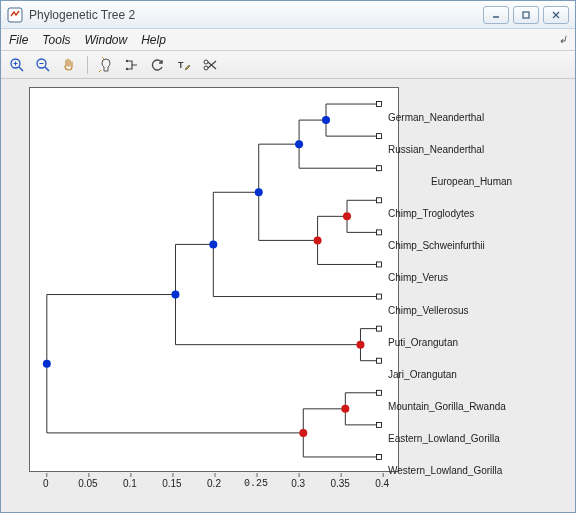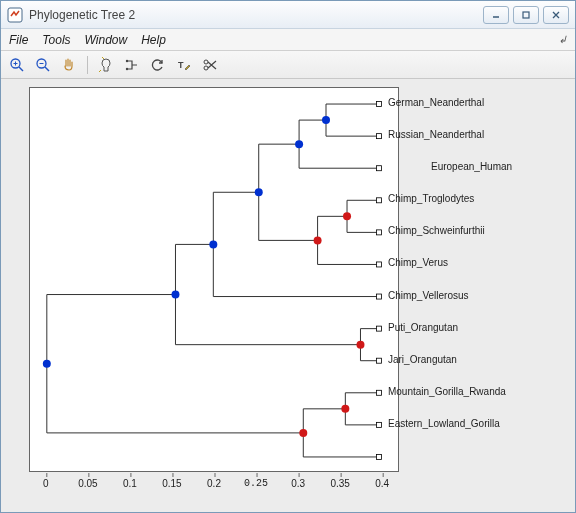--- a/index.html
+++ b/index.html
@@ -13,21 +13,21 @@
   .menubar { height: 22px; background: #f5f5f5; border-bottom: 1px solid #d0d0d0; display: flex; align-items: center; padding: 0 8px; gap: 14px; font-style: italic; }
   .menubar span { color: #222; cursor: default; }
   .menubar .arrow { margin-left: auto; font-size: 10px; color: #555; }
   .toolbar { height: 28px; background: linear-gradient(#f7f7f7,#ececec); border-bottom: 1px solid #c8c8c8; display: flex; align-items: center; padding: 0 6px; gap: 6px; }
   .tool { width: 20px; height: 20px; display: flex; align-items: center; justify-content: center; cursor: default; }
   .tool svg { width: 16px; height: 16px; }
   .divider { width: 1px; height: 18px; background: #c0c0c0; margin: 0 2px; }
   .plot-area { flex: 1; background: #ececec; padding: 10px; position: relative; }
   .axes-box { position: absolute; background: #fff; }
   .tick-label { position: absolute; font-size: 10px; color: #222; transform: translateX(-50%); }
-  .leaf-label { position: absolute; font-size: 10px; color: #222; white-space: nowrap; }
+  .leaf-label { position: absolute; font-size: 10px; color: #222; white-space: nowrap; margin-top: 15px; }
   .node-blue { fill: #0030d0; }
   .node-red { fill: #d01818; }
   .leaf-marker { fill: #fff; stroke: #000; stroke-width: 0.8; }
   .branch { stroke: #333; stroke-width: 1; fill: none; }
 </style>
 </head>
 <body>
 
 <div class="window">
 
@@ -185,20 +185,21 @@
       <div class="leaf-label" style="left: 386.977px; top: 50.125px;">Russian_Neanderthal</div>
       <div class="leaf-label" style="left: 386.977px; top: 82.2083px; padding-left: 43px;">European_Human</div>
       <div class="leaf-label" style="left: 386.977px; top: 114.292px;">Chimp_Troglodytes</div>
       <div class="leaf-label" style="left: 386.977px; top: 146.375px;">Chimp_Schweinfurthii</div>
       <div class="leaf-label" style="left: 386.977px; top: 178.458px;">Chimp_Verus</div>
       <div class="leaf-label" style="left: 386.977px; top: 210.542px;">Chimp_Vellerosus</div>
       <div class="leaf-label" style="left: 386.977px; top: 242.625px;">Puti_Orangutan</div>
       <div class="leaf-label" style="left: 386.977px; top: 274.708px;">Jari_Orangutan</div>
       <div class="leaf-label" style="left: 386.977px; top: 338.875px;">Eastern_Lowland_Gorilla</div>
       <div class="leaf-label" style="left: 386.977px; top: 306.792px;">Mountain_Gorilla_Rwanda</div>
+      <div class="leaf-label" style="left: 386.977px; top: 370.958px;">Western_Lowland_Gorilla</div>
       <div class="tick-label" style="left: 44.8182px; top: 399px;">0</div>
       <div class="tick-label" style="left: 86.8636px; top: 399px;">0.05</div>
       <div class="tick-label" style="left: 128.909px; top: 399px;">0.1</div>
       <div class="tick-label" style="left: 170.955px; top: 399px;">0.15</div>
       <div class="tick-label" style="left: 213px; top: 399px; text-align: right;">0.2</div>
       <div class="tick-label" style="left: 255.045px; top: 399px; font-family: Liberation Mono, monospace;">0.25</div>
       <div class="tick-label" style="left: 297.091px; top: 399px;">0.3</div>
       <div class="tick-label" style="left: 339.136px; top: 399px;">0.35</div>
       <div class="tick-label" style="left: 381.182px; top: 399px;">0.4</div>
     </div>

